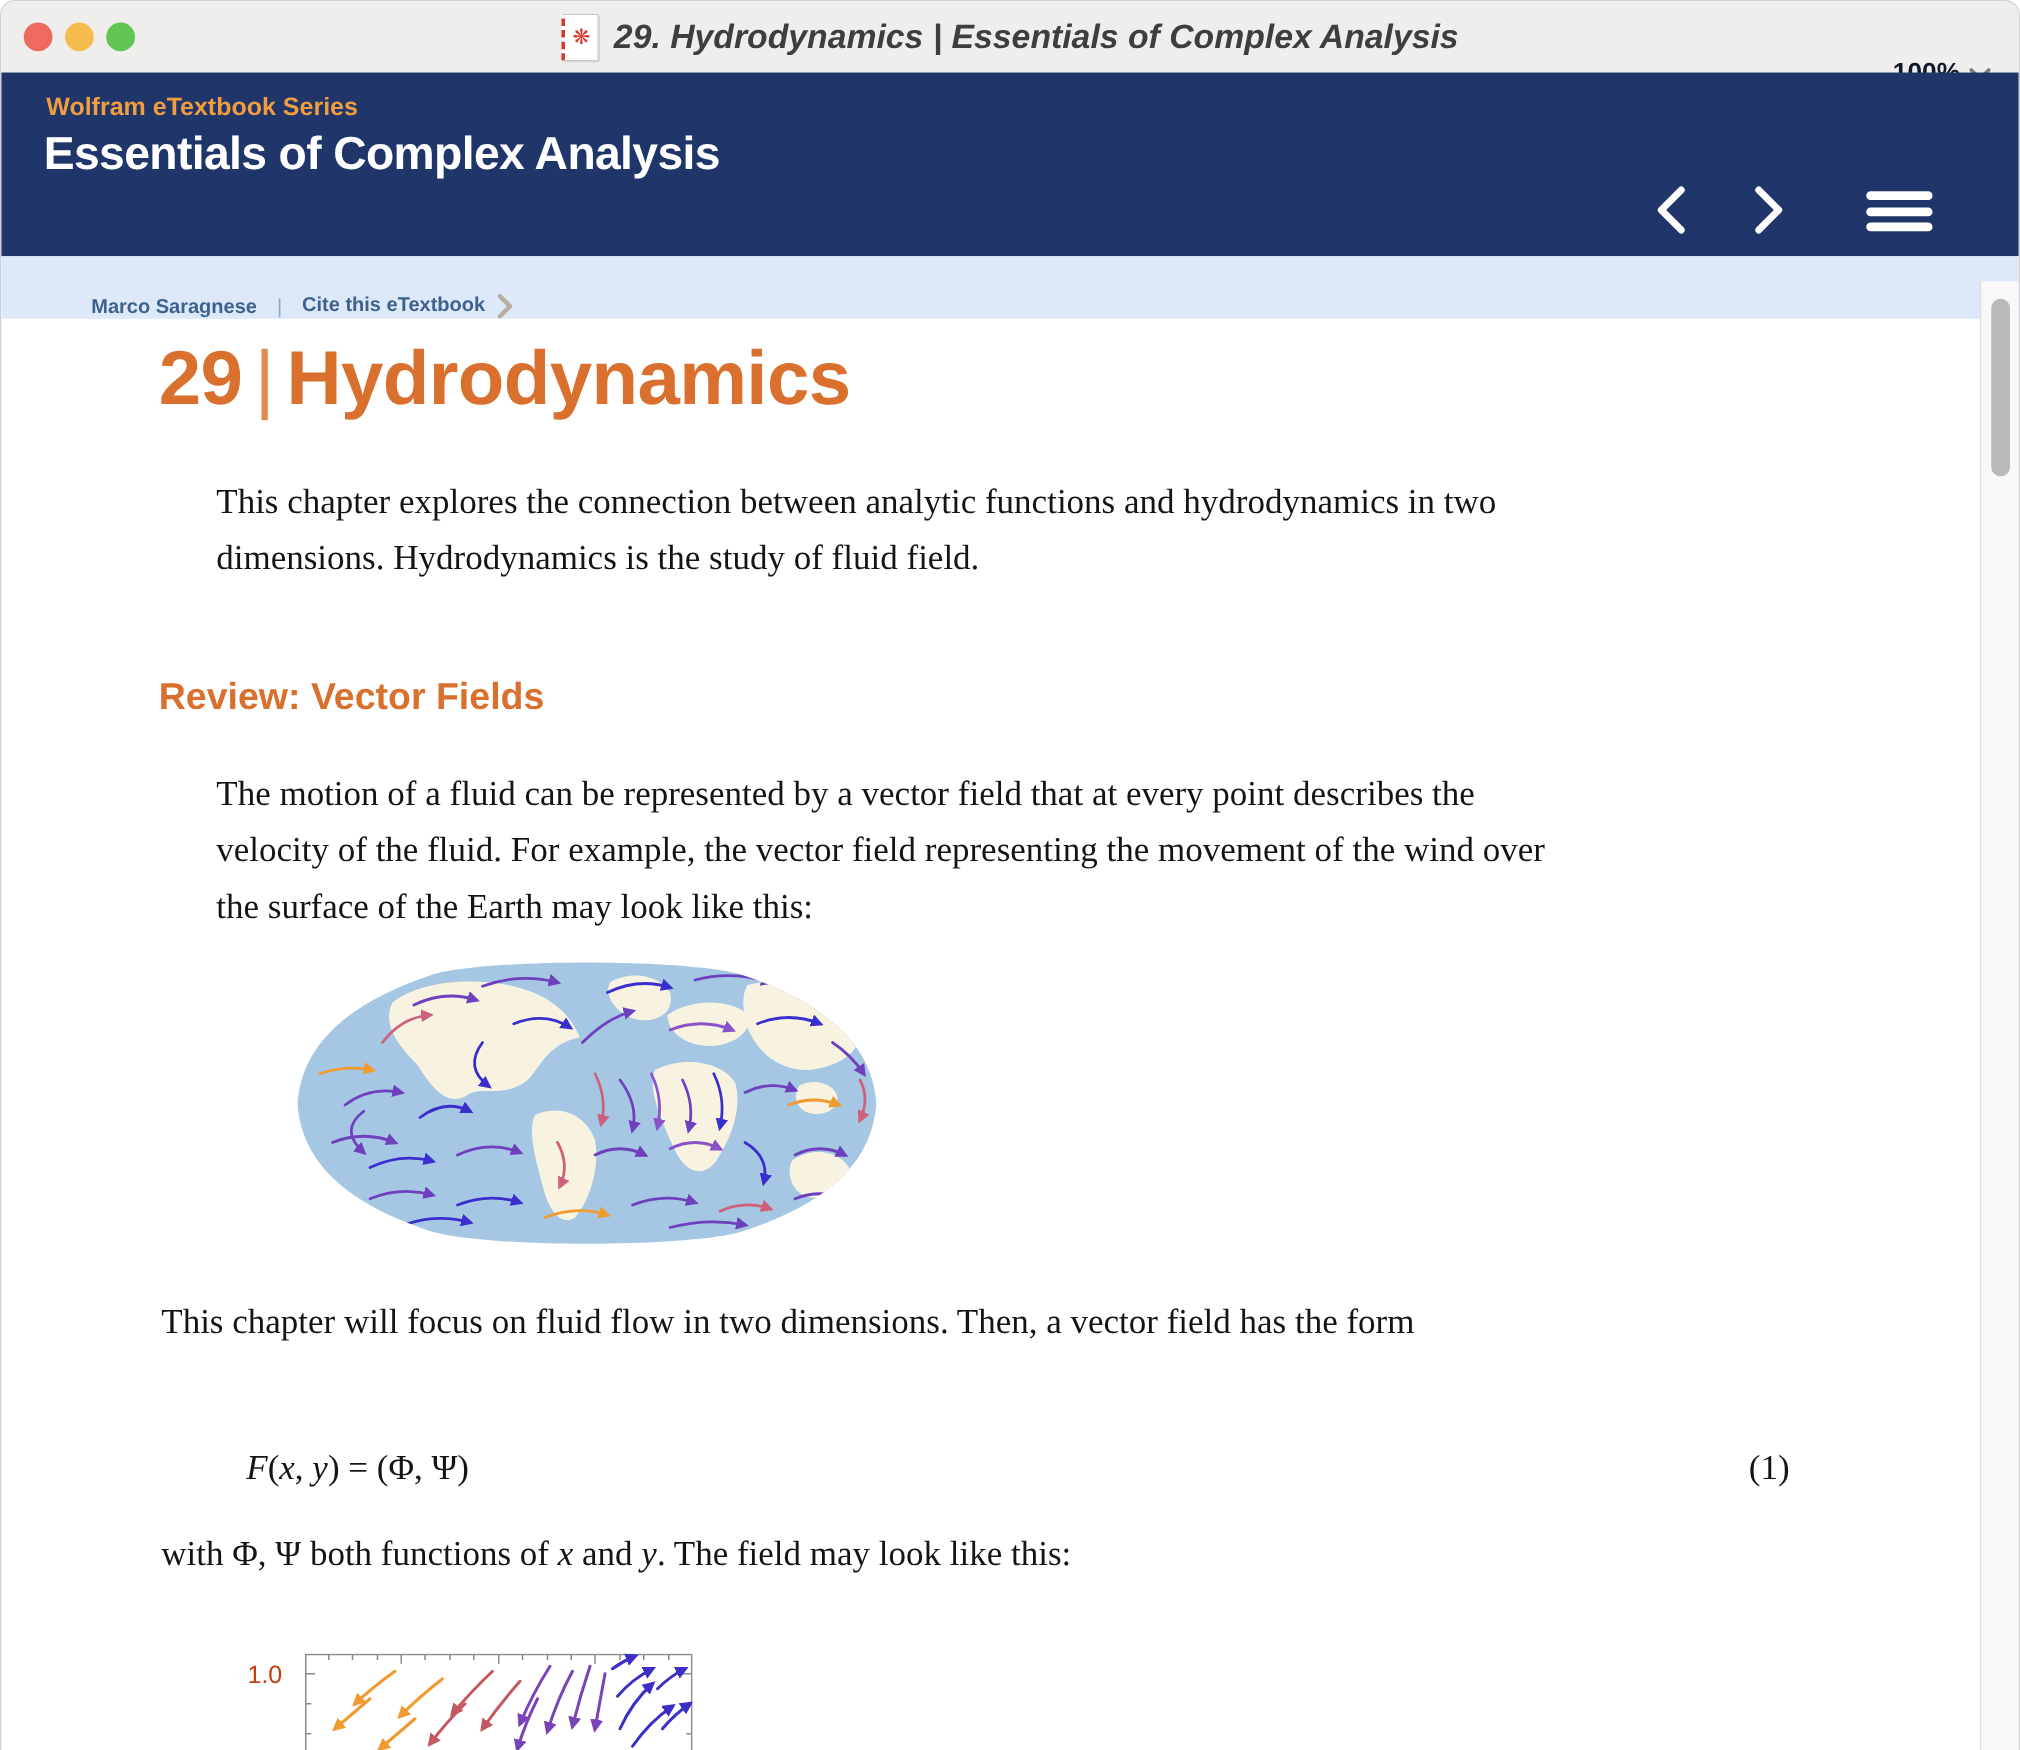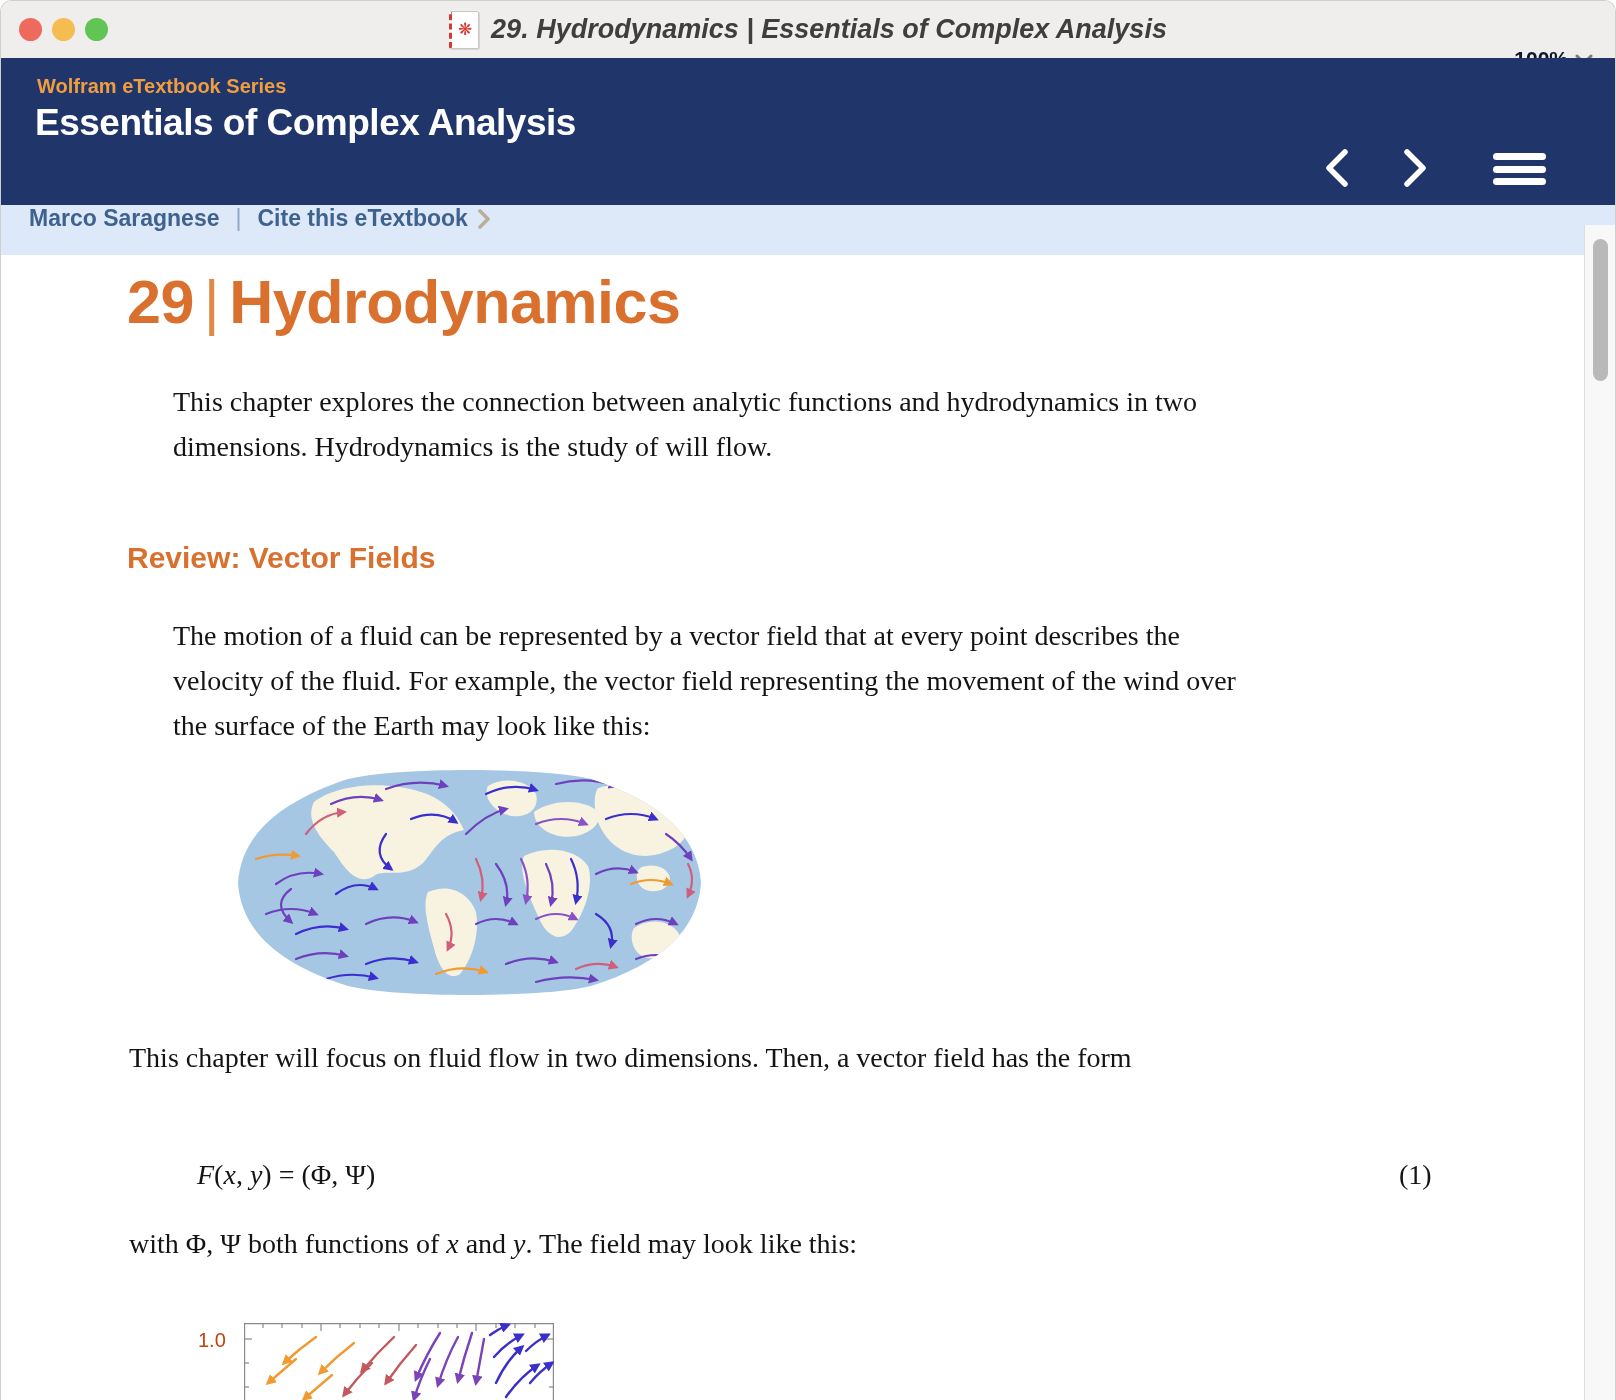--- a/index.html
+++ b/index.html
@@ -30,22 +30,22 @@
   .navbar { position:relative; height:147px; background:#20366b; }
   .series { position:absolute; left:36px; top:17px; font-size:20px; font-weight:700; color:#f09d3f; }
   .book-title { position:absolute; left:34px; top:44px; font-size:37px; font-weight:700; color:#ffffff; letter-spacing:-0.5px; }
   .nav-icon { position:absolute; cursor:pointer; }
   .nav-prev { left:1322px; top:90px; }
   .nav-next { left:1400px; top:90px; }
   .nav-menu { left:1492px; top:95px; width:53px; height:32px; display:flex; flex-direction:column; justify-content:space-between; }
   .nav-menu i { display:block; height:7px; background:#ffffff; border-radius:4px; }
 
   
-  .crumbbar { position:relative; height:50px; background:#dde9f9; display:flex; align-items:flex-start;
-              padding-left:28px; font-size:23px; }
+  .crumbbar { position:relative; height:50px; background:#dde9f9; display:flex; align-items:flex-end;
+              padding-left:72px; font-size:16px; }
   .crumb-author { color:#3e618e; font-weight:700; cursor:pointer; }
   .crumb-sep { color:#8fa6c4; margin:0 16px; }
   .crumb-cite { color:#3e618e; font-weight:700; cursor:pointer; display:flex; align-items:center; gap:9px; }
   .abs { position:absolute; }
   .h1 { left:126px; top:266px; font-size:61px; font-weight:700; color:#d9702e; letter-spacing:-0.5px; }
   .h1 .pipe { font-weight:400; color:#e08a4a; padding:0 10px; }
   .serif { font-family:"Liberation Serif", serif; font-size:28px; line-height:45px; color:#141414; }
   .pline { display:block;margin-left:44px; }
   .h2 { left:126px; top:540px; font-size:30px; font-weight:700; color:#d9702e; }
   .caption { left:192px; top:1030px; font-size:24px; font-weight:700; color:#111111; letter-spacing:-0.2px; }
@@ -124,21 +124,21 @@
       </svg>
     </span>
   </div>
 
   <div class="abs h1">
     <span>29</span><span class="pipe">|</span><span>Hydrodynamics</span>
   </div>
 
   <div class="abs serif" id="p-intro" style="left:128px; top:378px;">
     <span class="pline">This chapter explores the connection between analytic functions and hydrodynamics in two</span>
-    <span class="pline">dimensions. Hydrodynamics is the study of will flow.</span>
+    <span class="pline">dimensions. Hydrodynamics is the study of fluid field.</span>
   </div>
 
   <div class="abs h2">Review: Vector Fields</div>
 
   <div class="abs serif" style="left:128px; top:612px;">
     <span class="pline">The motion of a fluid can be represented by a vector field that at every point describes the</span>
     <span class="pline">velocity of the fluid. For example, the vector field representing the movement of the wind over</span>
     <span class="pline">the surface of the Earth may look like this:</span>
   </div>
 

